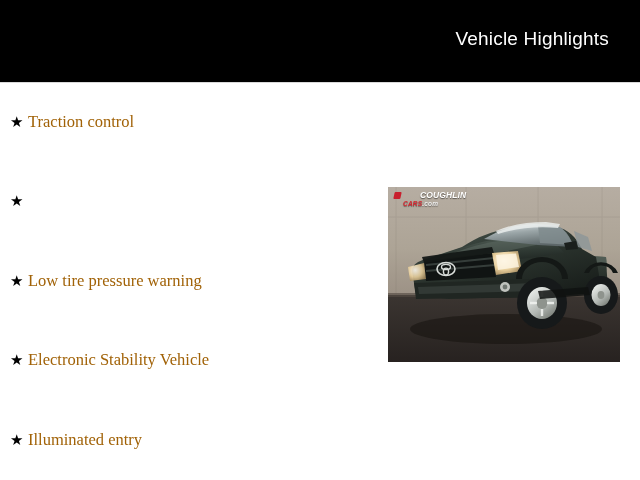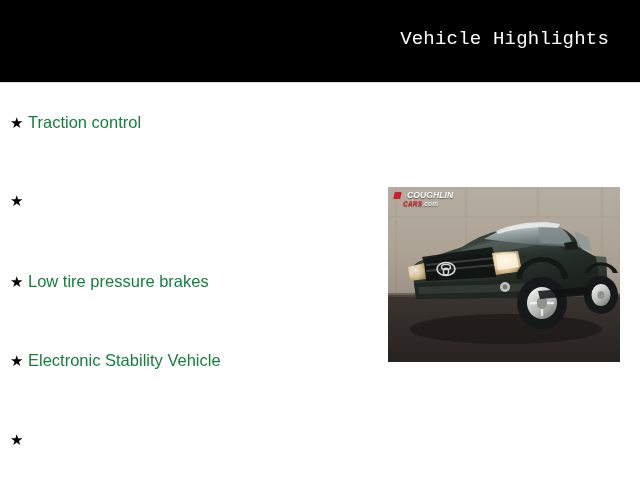--- a/index.html
+++ b/index.html
@@ -25,21 +25,21 @@
     height: 82px;
     background: #000000;
     box-sizing: border-box;
   }
   .header-title {
     position: absolute;
     right: 31px;
     top: 28px;
     color: #ffffff;
     font-size: 19px;
-    font-family: Liberation Mono, monospace;
+    font-family: Liberation Sans, sans-serif;
     font-weight: 400;
     letter-spacing: 0.2px;
     white-space: nowrap;
   }
   .header-rule {
     position: absolute;
     left: 0;
     top: 82px;
     width: 640px;
     height: 1px;
@@ -67,22 +67,22 @@
     display: inline-block;
     width: 16px;
     font-size: 15px;
     line-height: 1;
     color: #000000;
     flex: 0 0 auto;
   }
   .highlight-label {
     font-size: 16.5px;
     line-height: 1;
-    color: #15803d;
-    font-family: Liberation Sans, sans-serif;
+    color: #a16207;
+    font-family: Liberation Serif, serif;
     margin-left: 2px;
   }
 
   
   .photo-frame {
     position: absolute;
     left: 388px;
     top: 187px;
     width: 232px;
     height: 175px;
@@ -97,21 +97,21 @@
   .watermark {
     position: absolute;
     left: 6px;
     top: 4px;
     pointer-events: none;
     line-height: 1;
   }
   .wm-top {
     display: flex;
     align-items: center;
-    gap: 6px;
+    gap: 19px;
   }
   .wm-mark {
     display: inline-block;
     width: 7px;
     height: 7px;
     background: #c8202e;
     border-radius: 1px;
     transform: skewX(-12deg);
   }
   .wm-name {
@@ -150,30 +150,31 @@
     <span class="bullet-star">★</span>
     <span class="highlight-label">Traction control</span>
   </li>
 
   <li class="highlight-row" style="top:111px;">
     <span class="bullet-star">★</span>
   </li>
 
   <li class="highlight-row" style="top:191px;">
     <span class="bullet-star">★</span>
-    <span class="highlight-label">Low tire pressure brakes</span>
+    <span class="highlight-label">Low tire pressure warning</span>
   </li>
 
   <li class="highlight-row" style="top:270px;">
     <span class="bullet-star">★</span>
     <span class="highlight-label">Electronic Stability Vehicle</span>
   </li>
 
   <li class="highlight-row" style="top:350px;">
     <span class="bullet-star">★</span>
+    <span class="highlight-label">Illuminated entry</span>
   </li>
 
 </ul>
 
 <div class="photo-frame">
   <svg class="photo-svg" viewBox="0 0 232 175" preserveAspectRatio="none">
     <defs>
       <linearGradient id="wallGrad" x1="0" y1="0" x2="0" y2="1">
         <stop offset="0%" stop-color="#b6ada2"></stop>
         <stop offset="55%" stop-color="#ada496"></stop>

